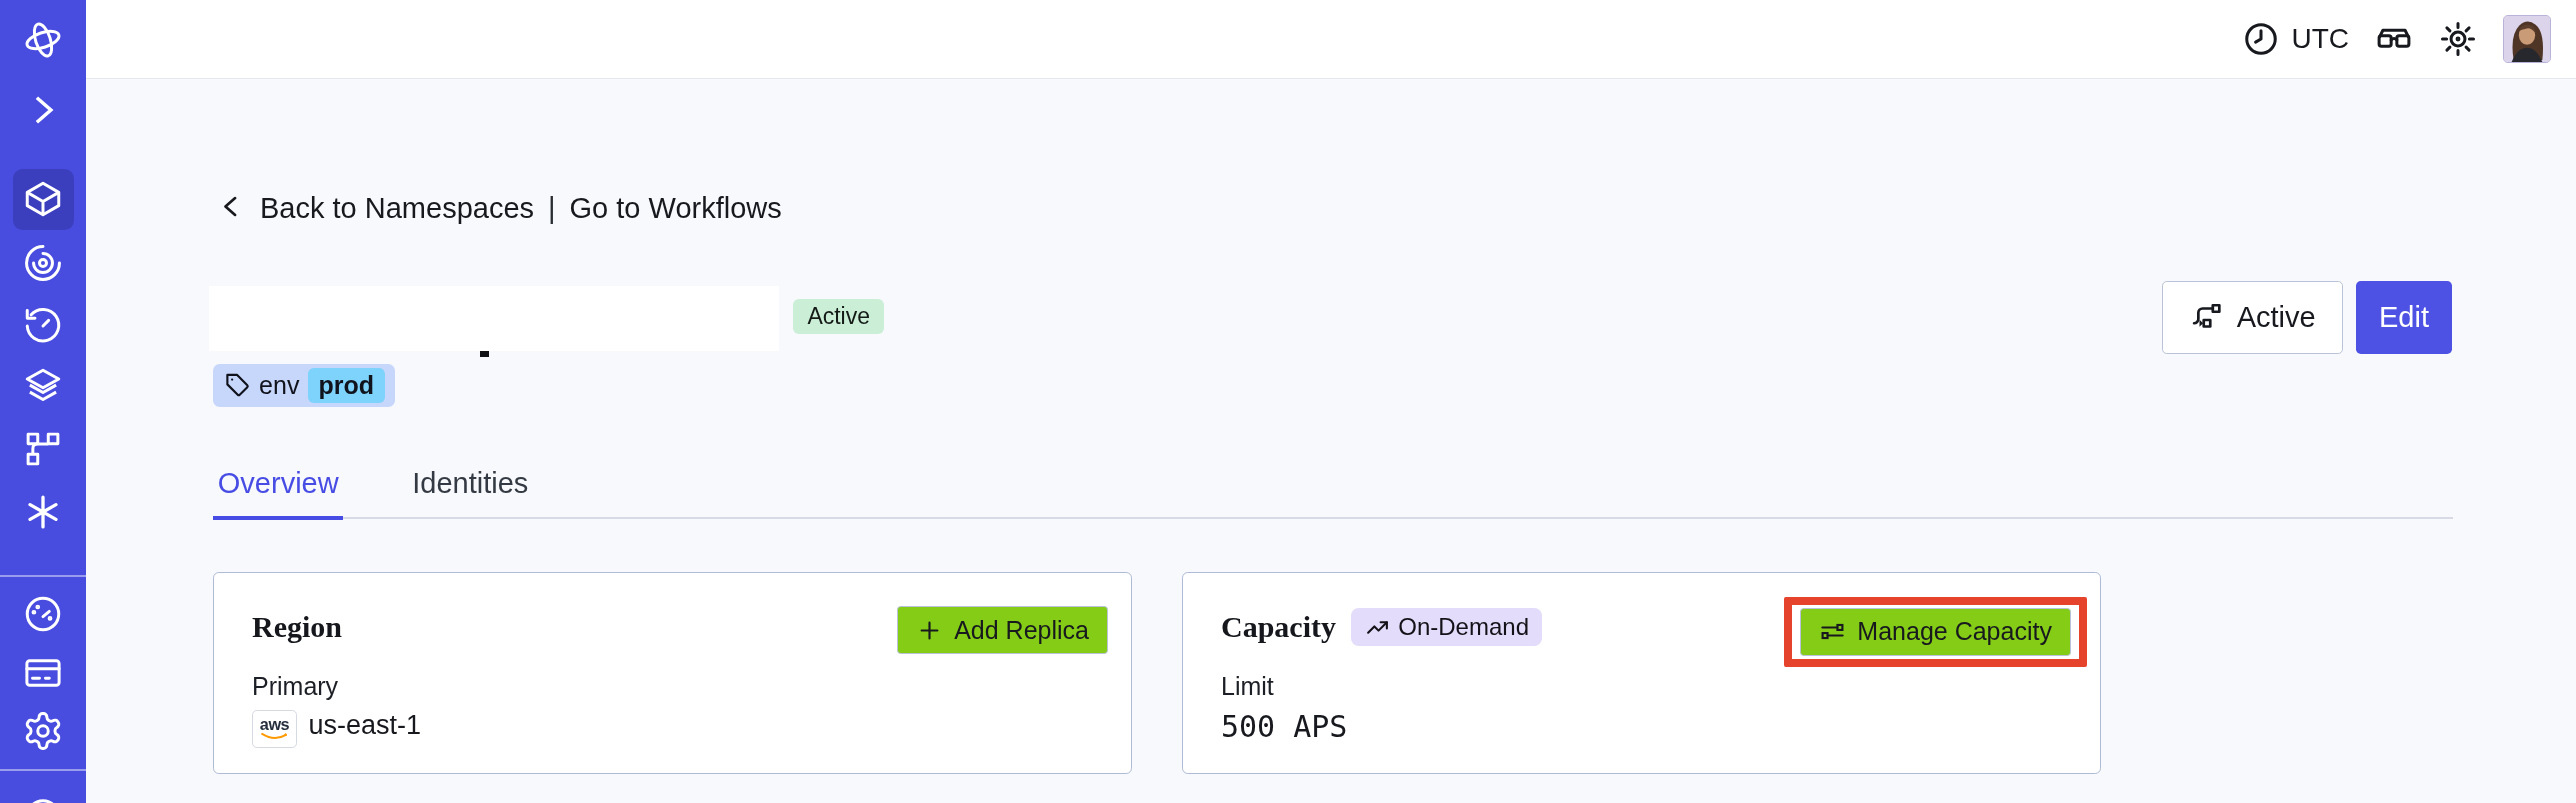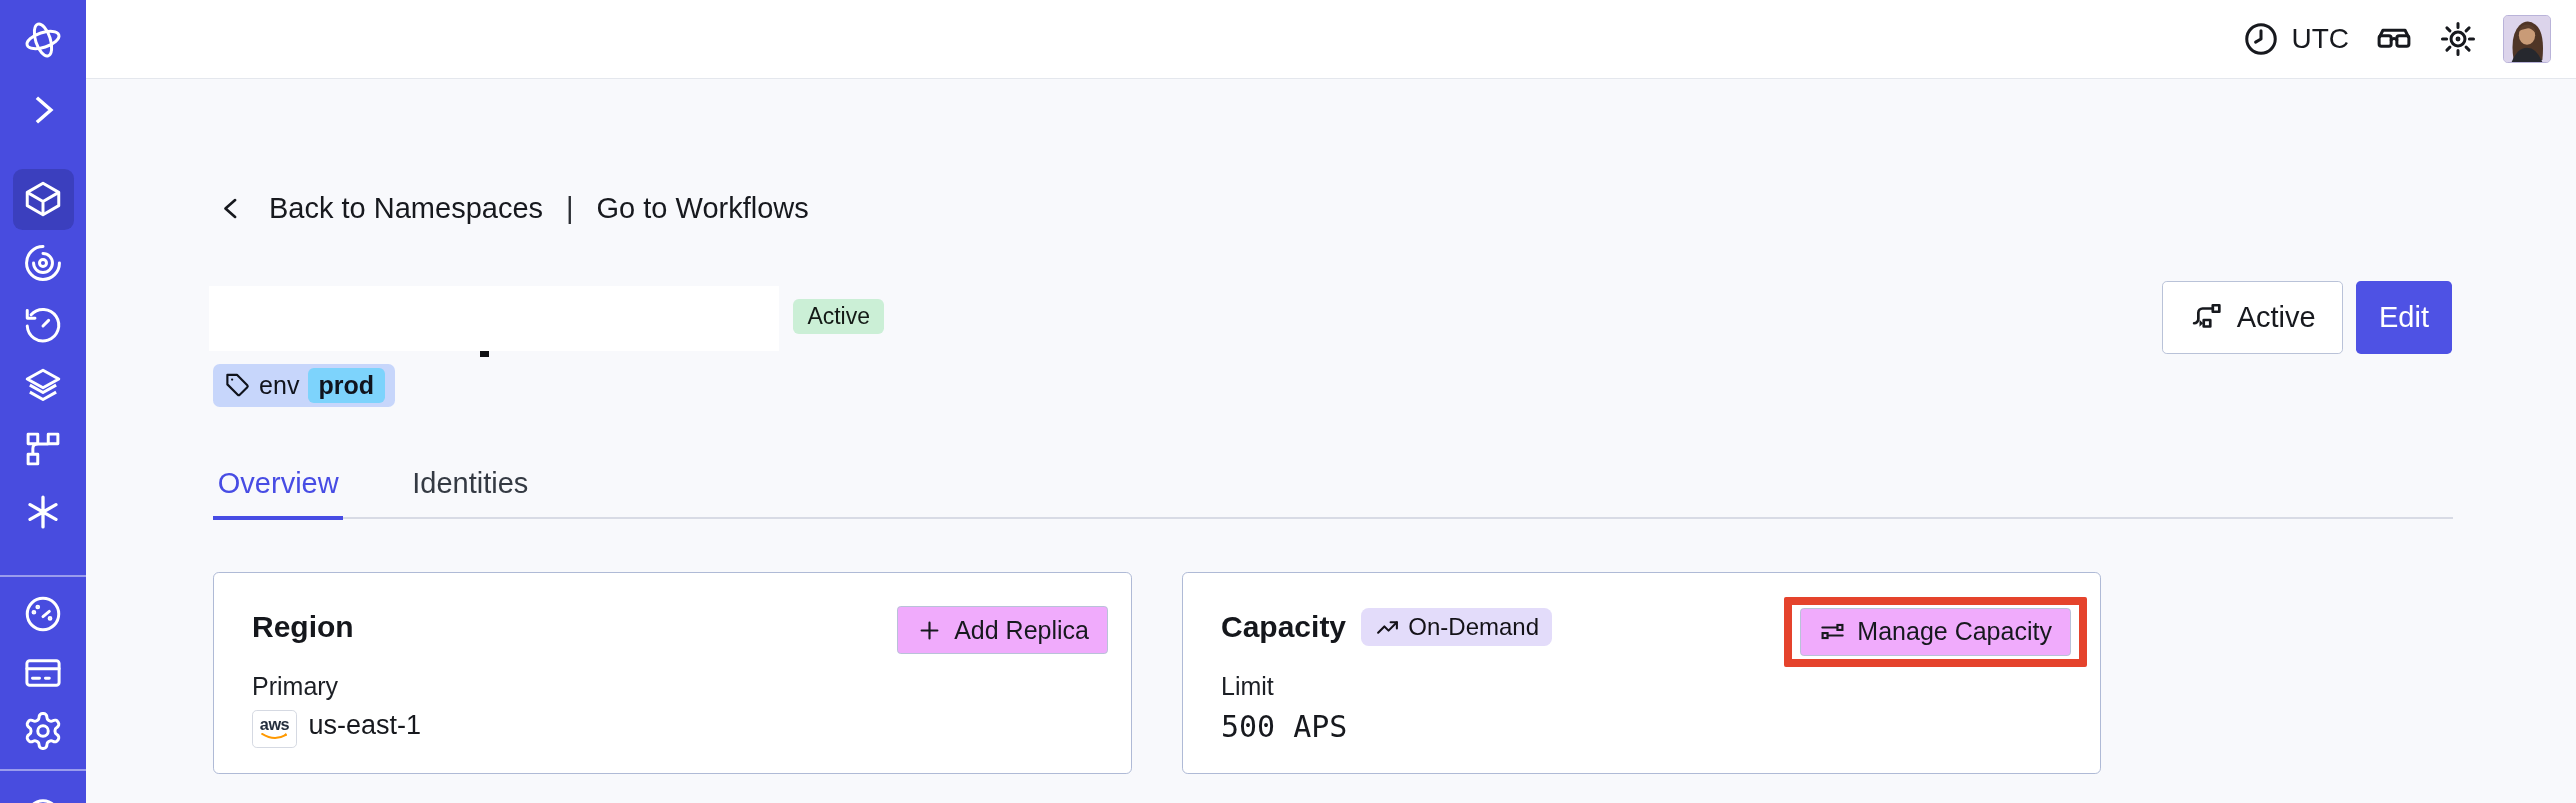--- a/index.html
+++ b/index.html
@@ -15,21 +15,21 @@
   .side-divider { position:absolute; left:0; width:86px; height:1.9px; background:rgba(255,255,255,.45); }
 
   
   .topbar { position:absolute; left:86px; top:0; width:2490px; height:79px; background:#FFFFFF; border-bottom:1.9px solid #E4E7ED; display:flex; align-items:center; justify-content:flex-end; gap:26px; padding-right:25px; z-index:10; }
   .tz { display:flex; align-items:center; gap:11.5px; font-size:28px; cursor:pointer; }
   .tb-icon svg { width:38px; height:38px; display:block; color:#17191E; cursor:pointer; }
   .avatar { width:48px; height:48px; border:1.9px solid #B9B3D9; border-radius:4.8px; overflow:hidden; background:#DCD4EB; cursor:pointer; }
   .avatar svg { width:100%; height:100%; display:block; }
 
   
-  .breadcrumb { position:absolute; left:217px; top:192px; display:flex; align-items:center; gap:23px; font-size:29px; font-weight:500; color:#17191E; white-space:nowrap; }
+  .breadcrumb { position:absolute; left:217px; top:192px; display:flex; align-items:flex-start; gap:14px; font-size:29px; font-weight:500; color:#17191E; white-space:nowrap; }
   .breadcrumb svg { width:29px; height:29px; }
   .crumb { cursor:pointer; }
   .crumb-sep { font-weight:400; color:#2A2D33; }
 
   
   .redaction-box { position:absolute; left:209px; top:286px; width:570px; height:65px; background:#FFFFFF; }
   .redaction-dot { position:absolute; left:480px; top:351px; width:8.6px; height:5.8px; background:#101114; }
   .status-badge { position:absolute; left:793px; top:299px; height:35px; line-height:35px; padding:0 14.4px; background:#CBEFD6; border-radius:5.8px; font-size:23px; color:#141A16; }
 
   .tag-badge { position:absolute; left:213px; top:364px; height:43px; display:flex; align-items:center; gap:8.6px; padding:0 10.5px; background:#C7D6FB; border-radius:6.7px; font-size:25px; color:#10131C; }
@@ -45,27 +45,27 @@
   
   .tabs-row { position:absolute; left:213px; top:467px; width:2240px; display:flex; gap:64px; border-bottom:2.9px solid #D8DBE5; }
   .tab { font-size:29px; padding:0 4.8px 16.3px; border-bottom:4.8px solid transparent; margin-bottom:-3.8px; color:#343A43; cursor:pointer; white-space:nowrap; }
   .tab.active { color:#474CE4; border-bottom-color:#474CE4; font-weight:500; }
 
   
   .cards { position:absolute; left:213px; top:572px; display:flex; gap:50px; }
   .card { position:relative; height:202px; background:#fff; border:1.9px solid #AFBAD6; border-radius:5.8px; padding:35px 38px 0; }
   .card-region, .card-capacity { width:919px; }
   .card-retention { width:303px; }
-  .card-title { font-size:30px; font-weight:600; line-height:38px; color:#15171C; white-space:nowrap; }
+  .card-title { font-size:30px; font-weight:600; line-height:38px; color:#15171C; white-space:nowrap;font-family:Liberation Serif, serif; }
   .title-line { display:flex; align-items:center; gap:15.3px; }
   .field-label { margin-top:25px; font-size:25px; line-height:31px; color:#1C1F25; }
   .mono-value { margin-top:5.8px; font-family:"DejaVu Sans Mono", monospace; font-size:30px; line-height:38px; color:#17191E; white-space:nowrap; }
   .retention-value { margin-top:38px; }
 
-  .btn-secondary { display:flex; align-items:center; gap:11.5px; height:48px; padding:0 18px; background:#f0abfc; border:1.9px solid #B9C2D8; border-radius:3.8px; font-size:25px; color:#17191E; cursor:pointer; white-space:nowrap; }
+  .btn-secondary { display:flex; align-items:center; gap:11.5px; height:48px; padding:0 18px; background:#84cc16; border:1.9px solid #B9C2D8; border-radius:3.8px; font-size:25px; color:#17191E; cursor:pointer; white-space:nowrap; }
   .btn-secondary svg { width:27px; height:27px; }
   .add-replica { position:absolute; top:33px; right:23px; }
 
   .mode-badge { display:flex; align-items:center; gap:8.6px; height:38px; padding:0 13.4px; background:#E3DCFA; border-radius:7.7px; font-size:24px; font-weight:400; color:#141218; }
   .mode-badge svg { width:25px; height:25px; }
 
   .annotation-box { position:absolute; top:24px; right:13.4px; border:8.6px solid #E5432C; padding:2.9px 7.7px; border-radius:1.9px; }
 
   .region-value-row { margin-top:7.7px; display:flex; gap:11.5px; }
   .aws-badge { width:45px; height:38px; border:1px solid #D5D9E2; border-radius:4.8px; background:#fff; display:flex; flex-direction:column; align-items:center; justify-content:center; }

